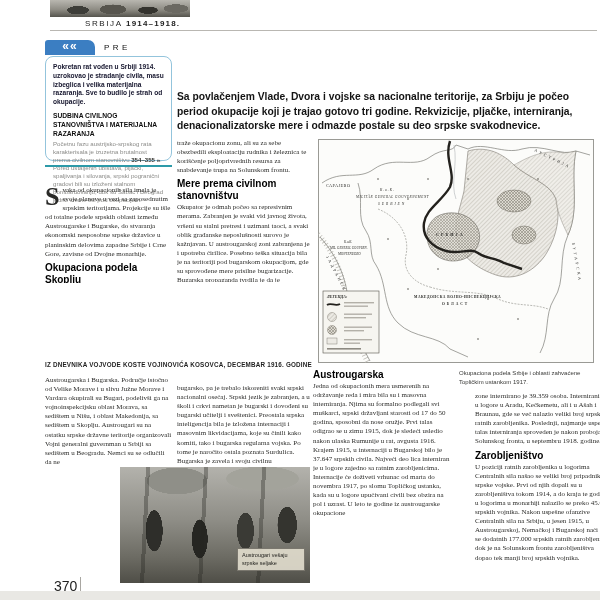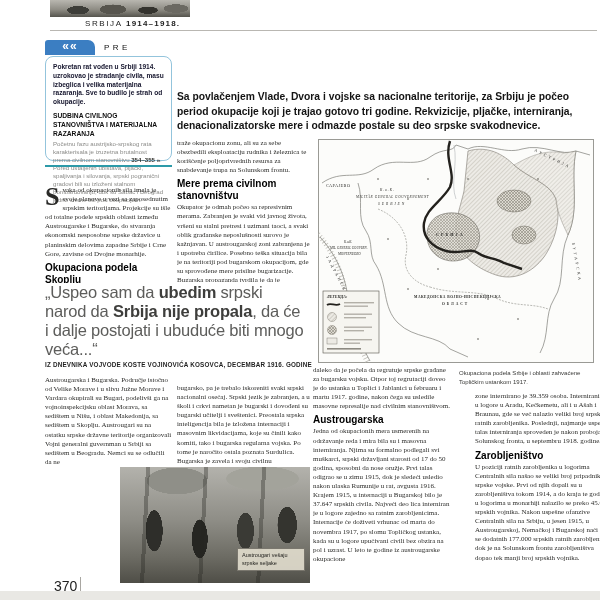--- a/index.html
+++ b/index.html
@@ -188,31 +188,29 @@
           <rect x="26" y="191" width="20" height="1.4" fill="#b3b0a8"></rect>
         <rect x="9" y="199" width="10" height="6" fill="#eceae4" stroke="#6e6a61" stroke-width="0.4"></rect>
         <rect x="26" y="200" width="28" height="1.4" fill="#b3b0a8"></rect>
           <rect x="26" y="203.5" width="16" height="1.4" fill="#b3b0a8"></rect>
         <rect x="9" y="209" width="34" height="1.6" fill="#8d8a82"></rect>
       </g>
     </svg>
   </div>
   <div class="map-caption">Okupaciona podela Srbije i oblasti zahvaćene Topličkim ustankom 1917.</div>
 
-  <div class="quote"><span>„Uspeo sam da </span><b>ubedim</b><span> srpski narod da </span><b>Srbija nije propala</b><span>, da će i dalje postojati i ubuduće biti mnogo veća...“</span></div>
   <div class="attribution">IZ DNEVNIKA VOJVODE KOSTE VOJINOVIĆA KOSOVCA, DECEMBAR 1916. GODINE</div>
 
   <div class="col cA">
     <p>Austrougarska i Bugarska. Područje istočno od Velike Morave i u slivu Južne Morave i Vardara okupirali su Bugari, podelivši ga na vojnoinspekcijsku oblast Morava, sa sedištem u Nišu, i oblast Makedonija, sa sedištem u Skoplju. Austrougari su na ostatku srpske državne teritorije organizovali Vojni generalni guvernman u Srbiji sa sedištem u Beogradu. Nemci su se odlučili da ne</p>
   </div>
   <div class="col cB">
     <p>bugarsko, pa je trebalo iskoreniti svaki srpski nacionalni osećaj. Srpski jezik je zabranjen, a u školi i crkvi nametan je bugarski i dovođeni su bugarski učitelji i sveštenici. Preostala srpska inteligencija bila je izložena internaciji i masovnim likvidacijama, koje su činili kako komiti, tako i bugarska regularna vojska. Po tome je naročito ostala poznata Surdulica. Bugarska je zavela i svoju civilnu administraciju i išla toliko</p>
   </div>
   <div class="col cC">
-    <p>daleko da je počela da regrutuje srpske građane za bugarsku vojsku. Otpor toj regrutaciji doveo je do ustanka u Toplici i Jablanici u februaru i martu 1917. godine, nakon čega su usledile masovne represalije nad civilnim stanovništvom.</p>
     <div class="subhead">Austrougarska</div>
     <p>Jedna od okupacionih mera usmerenih na održavanje reda i mira bila su i masovna interniranja. Njima su formalno podlegali svi muškarci, srpski državljani starosti od 17 do 50 godina, sposobni da nose oružje. Prvi talas odigrao se u zimu 1915, dok je sledeći usledio nakon ulaska Rumunije u rat, avgusta 1916. Krajem 1915, u internaciji u Bugarskoj bilo je 37.647 srpskih civila. Najveći deo lica interniran je u logore zajedno sa ratnim zarobljenicima. Internacije će doživeti vrhunac od marta do novembra 1917, po slomu Topličkog ustanka, kada su u logore upućivani civili bez obzira na pol i uzrast. U leto te godine iz austrougarske okupacione</p>
   </div>
   <div class="col cD">
     <p>zone internirano je 39.359 osoba. Internirani su u logore u Aradu, Kečkemetu, ali i u Ašah i Braunau, gde se već nalazio veliki broj srpskih ratnih zarobljenika. Poslednji, najmanje uspešan talas interniranja sproveden je nakon proboja Solunskog fronta, u septembru 1918. godine.</p>
     <div class="subhead">Zarobljeništvo</div>
     <p>U poziciji ratnih zarobljenika u logorima Centralnih sila našao se veliki broj pripadnika srpske vojske. Prvi od njih dopali su u zarobljeništva tokom 1914, a do kraja te godine u logorima u monarhiji nalazilo se preko 45.000 srpskih vojnika. Nakon uspešne ofanzive Centralnih sila na Srbiju, u jesen 1915, u Austrougarskoj, Nemačkoj i Bugarskoj naći će se dodatnih 177.000 srpskih ratnih zarobljenika, dok je na Solunskom frontu zarobljeništva dopao tek manji broj srpskih vojnika.</p>
   </div>
 
   <div class="photo">

